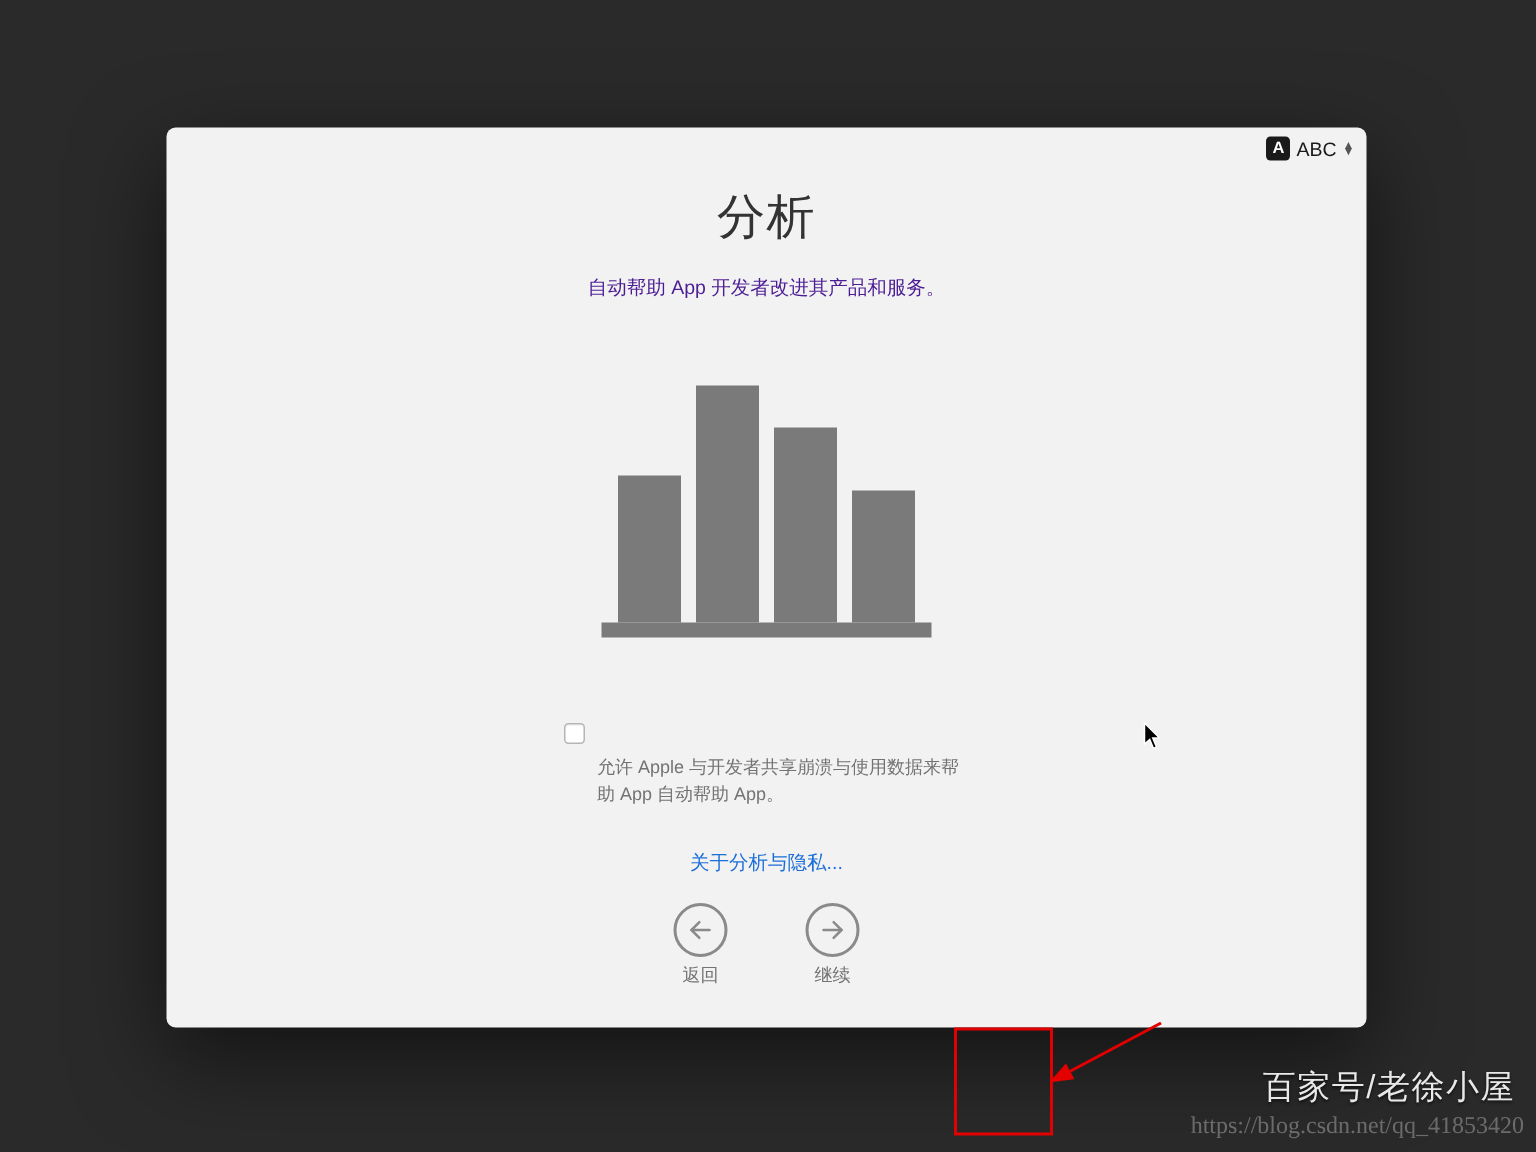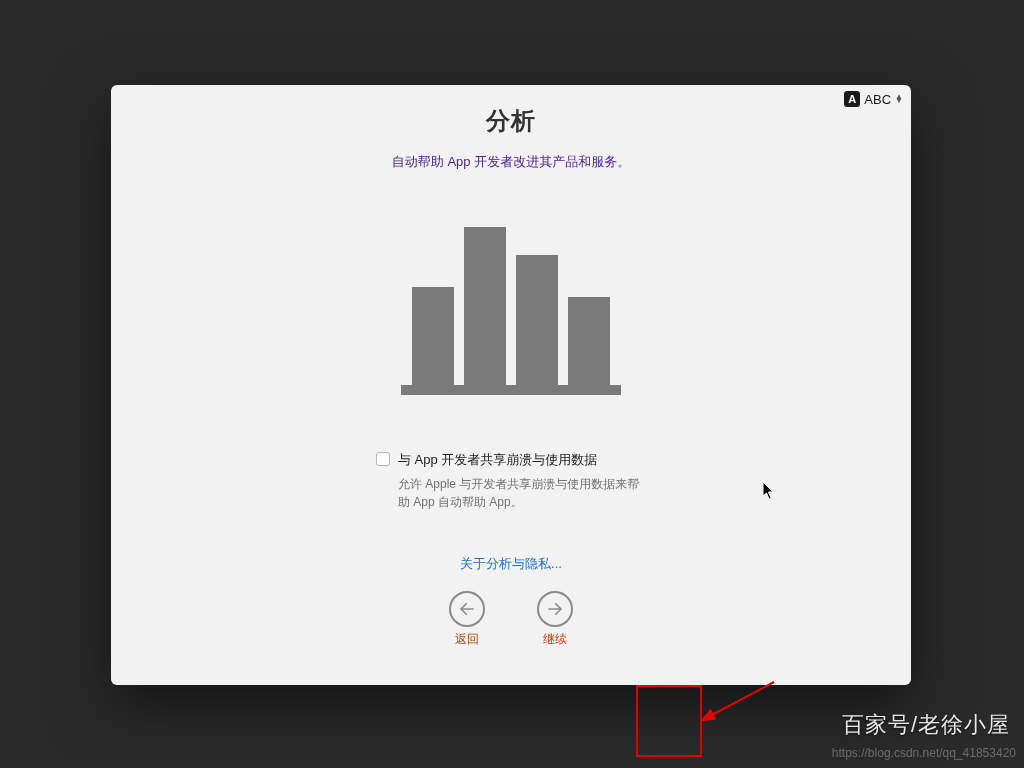--- a/index.html
+++ b/index.html
@@ -22,64 +22,65 @@
   }
   .input-indicator .badge {
     background: #1a1a1a; color: #fff;
     width: 16px; height: 16px; border-radius: 3px;
     font-size: 11px; display:flex;align-items:center;justify-content:center;
     font-weight:600;
   }
   .input-indicator .chev {
     display:flex;flex-direction:column;line-height:4px;font-size:8px;color:#555;
   }
-  .title { font-size: 24px; color:#333; margin-top: 20px; font-weight: 700; letter-spacing: 1px;}
+  .title { font-size: 32px; color:#333; margin-top: 38px; font-weight: 400; letter-spacing: 1px;}
   .subtitle { font-size: 13px; color:#4c1d95; margin-top: 16px; }
   .chart {
     margin-top: 34px;
     width: 220px; height: 190px;
     position: relative;
     display:flex; align-items:flex-end; justify-content:center; gap:10px;
     border-bottom: 10px solid #7a7a7a;
     padding-bottom:0;
   }
   .chart .bar { width: 42px; background:#7a7a7a; }
   .option-block { margin-top: 56px; width: 270px; }
   .option-row { display:flex; align-items:flex-start; gap:8px; }
   .checkbox {
     width:14px;height:14px;border:1px solid #b5b5b5;border-radius:3px;
     background:#fff; flex-shrink:0; margin-top:1px;
     box-shadow: inset 0 1px 1px rgba(0,0,0,0.05);
   }
   .option-label { font-size:13px; color:#222; }
   .option-desc { font-size:12px; color:#737373; margin-left:22px; margin-top:6px; line-height:1.5; }
-  .link { color:#1d6fd8; font-size:13px; margin-top:44px; cursor:pointer; }
+  .link { color:#1d6fd8; font-size:13px; margin-top:28px; cursor:pointer; }
   .nav-row { display:flex; gap:52px; margin-top:18px; align-items:flex-start;}
   .nav-btn { display:flex; flex-direction:column; align-items:center; gap:4px; cursor:pointer;}
   .nav-circle {
     width:36px;height:36px;border:2px solid #8a8a8a;border-radius:50%;
     display:flex;align-items:center;justify-content:center;color:#8a8a8a;
   }
-  .nav-label { font-size:12px; color:#c2410c; }
+  .nav-label { font-size:12px; color:#737373; }
   .highlight-box {
     position:absolute;
     border:2px solid #e30000;
     pointer-events:none;
   }
   .arrow-annot { position:absolute; pointer-events:none; }
   .cursor { position:absolute; width:14px;height:20px; }
   .watermark1 {
     position:absolute; right:14px; bottom:28px;
     color:#e8e8e8; font-size:22px; letter-spacing:1px;
     text-shadow:0 1px 2px rgba(0,0,0,0.6);
   }
   .watermark2 {
     position:absolute; right:8px; bottom:8px;
-    color:#8f8f8f; font-size:12px;
+    color:#8f8f8f; font-size:16px;
     opacity:0.65;
+    font-family:Liberation Serif, serif;
   }
 </style>
 </head>
 <body>
 
 <div class="panel">
 
   <div class="input-indicator">
     <span class="badge">A</span>
     <span>ABC</span>
@@ -95,21 +96,20 @@
   <div class="chart">
     <div class="bar" style="height:98px"></div>
     <div class="bar" style="height:158px"></div>
     <div class="bar" style="height:130px"></div>
     <div class="bar" style="height:88px"></div>
   </div>
 
   <div class="option-block">
     <div class="option-row">
       <div class="checkbox"></div>
-      <div class="option-label">与 App 开发者共享崩溃与使用数据</div>
     </div>
     <div class="option-desc">允许 Apple 与开发者共享崩溃与使用数据来帮助 App 自动帮助 App。</div>
   </div>
 
   <div class="link">关于分析与隐私...</div>
 
   <div class="nav-row">
     <div class="nav-btn">
       <div class="nav-circle">
         <svg width="18" height="18" viewBox="0 0 24 24" fill="none" stroke="currentColor" stroke-width="2.2" stroke-linecap="round" stroke-linejoin="round">

